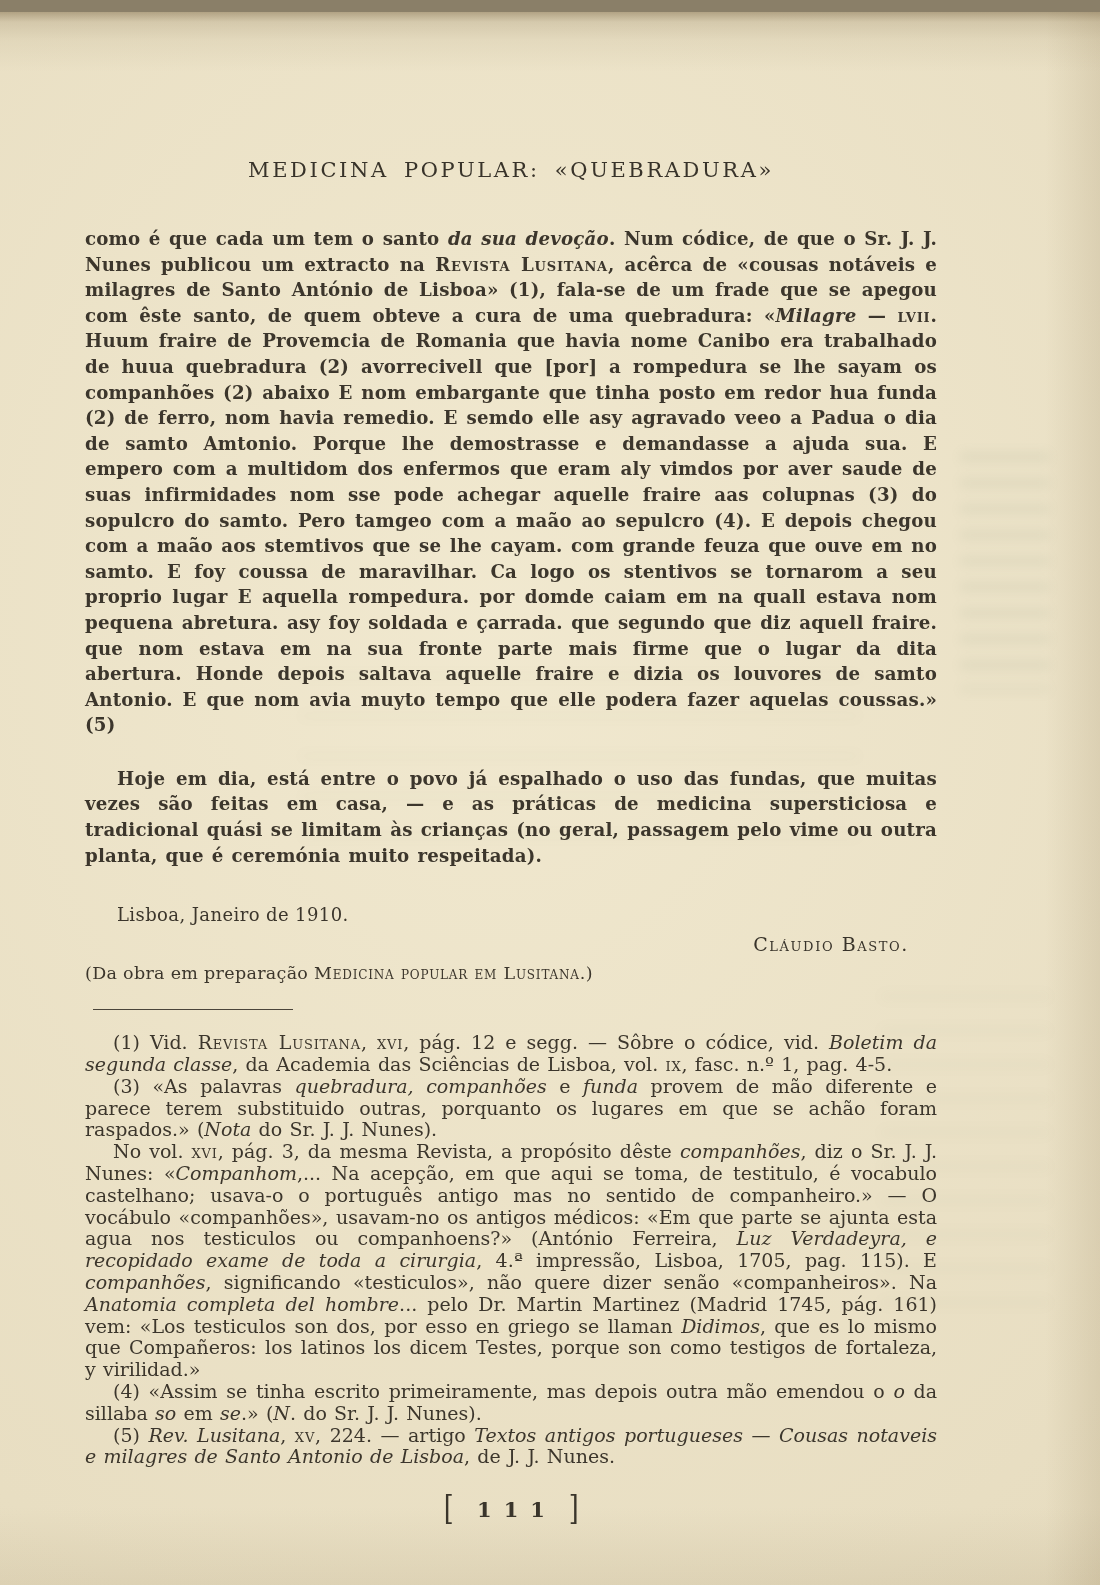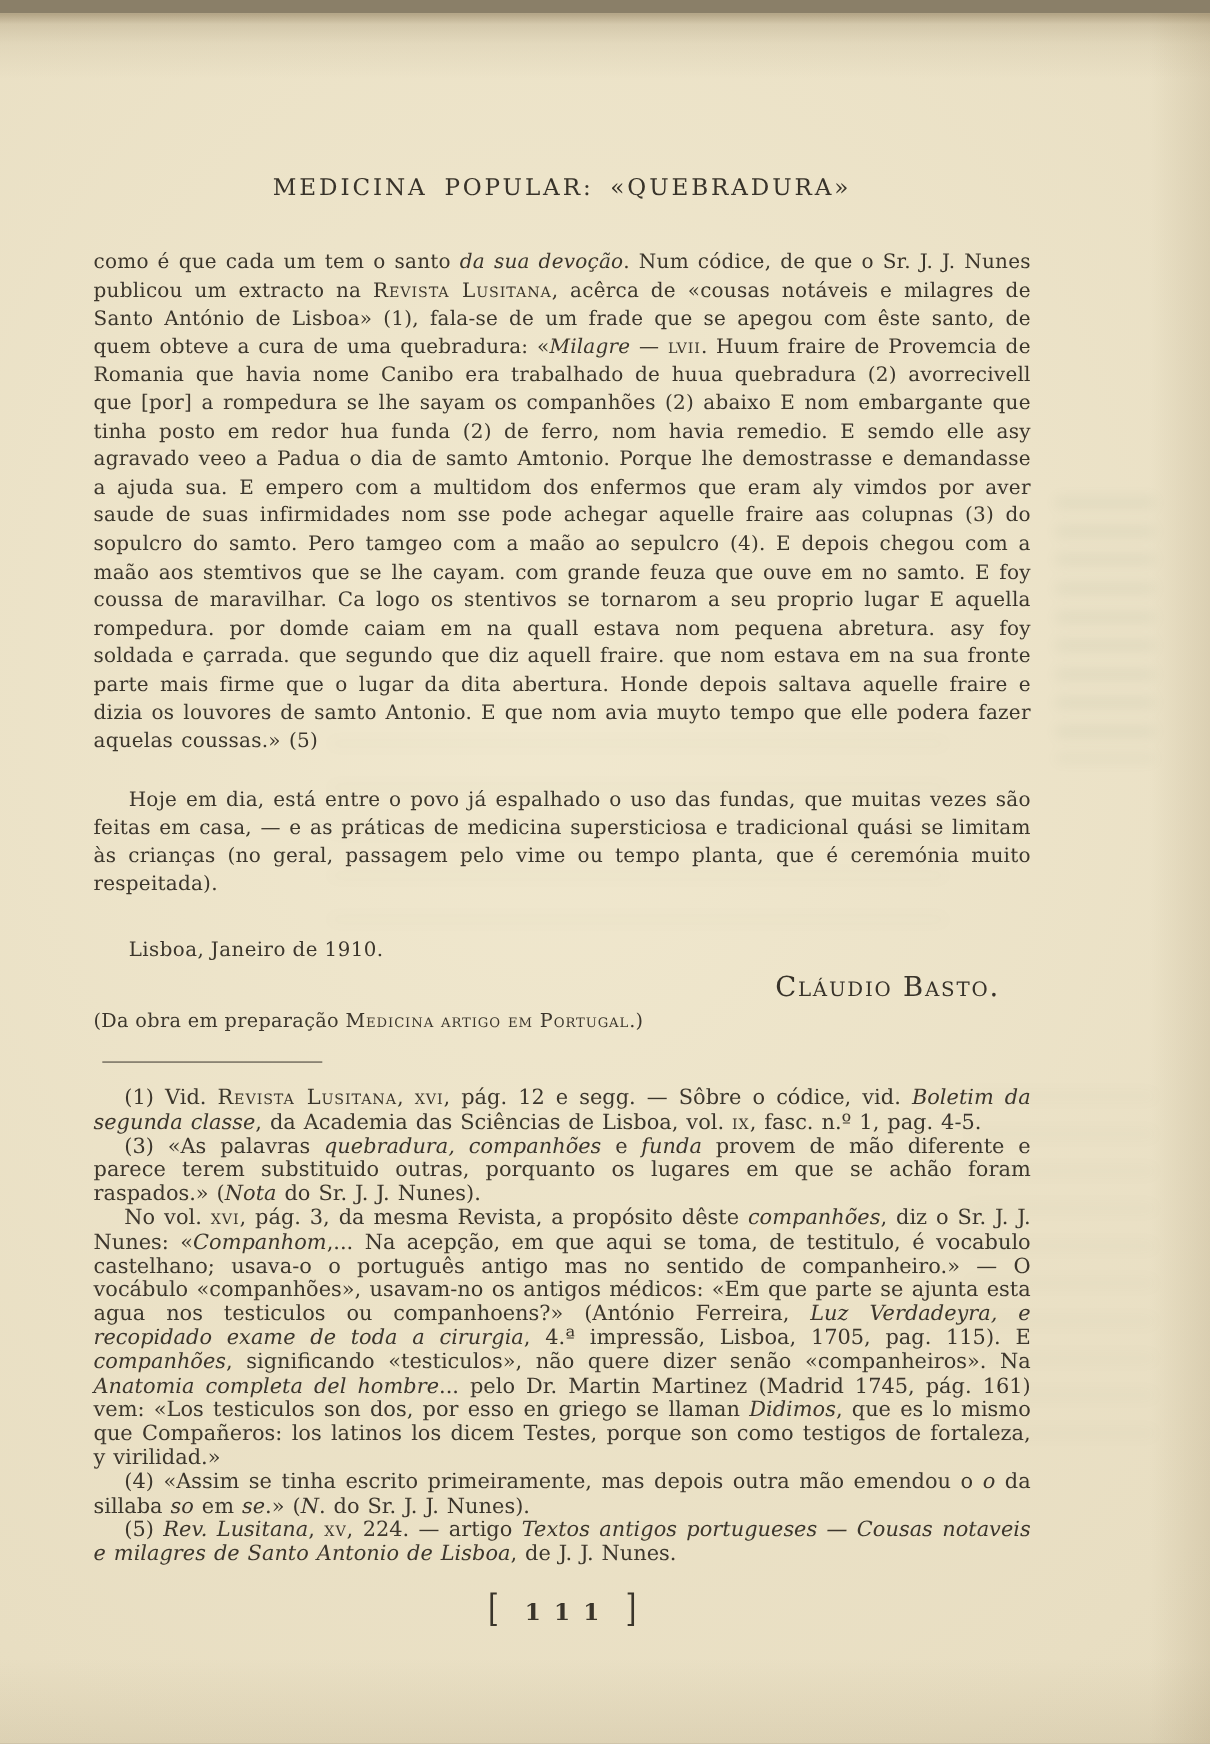--- a/index.html
+++ b/index.html
@@ -42,35 +42,36 @@
     color:#38332a;
     white-space:nowrap;
   }
 
   .bodytext{
     font-size:18.2px;
     line-height:25.6px;
     text-align:justify;
     letter-spacing:.2px;
     word-spacing:1.5px;
+    font-weight:bold;
   }
   .para1{margin-top:44px;}
   .para2{margin-top:28px;text-indent:32px;}
 
   .dateline{
     margin-top:36px;
     padding-left:32px;
     font-size:18px;
     letter-spacing:.4px;
   }
   .signature{
     margin-top:8px;
     padding-right:28px;
     text-align:right;
-    font-size:25px;
+    font-size:19px;
     font-variant:small-caps;
     letter-spacing:1.6px;
     color:#38332a;
   }
   .worknote{
     margin-top:8px;
     font-size:17.5px;
     letter-spacing:.3px;
   }
 
@@ -121,27 +122,27 @@
   <div class="smudge a"></div>
   <div class="smudge b"></div>
   <div class="smudge c"></div>
 
   <div class="content">
 
     <div class="title">MEDICINA POPULAR: «QUEBRADURA»</div>
 
     <p class="bodytext para1"><span>como é que cada um tem o santo </span><span class="s-i">da sua devoção</span><span>. Num códice, de que o Sr. J. J. Nunes publicou um extracto na </span><span class="s-sc">Revista Lusitana</span><span>, acêrca de «cousas notáveis e milagres de Santo António de Lisboa» (1), fala-se de um frade que se apegou com êste santo, de quem obteve a cura de uma quebradura: «</span><span class="s-i">Milagre</span><span> — </span><span class="s-sc">lvii</span><span>. Huum fraire de Provemcia de Romania que havia nome Canibo era trabalhado de huua quebradura (2) avorrecivell que [por] a rompedura se lhe sayam os companhões (2) abaixo E nom embargante que tinha posto em redor hua funda (2) de ferro, nom havia remedio. E semdo elle asy agravado veeo a Padua o dia de samto Amtonio. Porque lhe demostrasse e demandasse a ajuda sua. E empero com a multidom dos enfermos que eram aly vimdos por aver saude de suas infirmidades nom sse pode achegar aquelle fraire aas colupnas (3) do sopulcro do samto. Pero tamgeo com a maão ao sepulcro (4). E depois chegou com a maão aos stemtivos que se lhe cayam. com grande feuza que ouve em no samto. E foy coussa de maravilhar. Ca logo os stentivos se tornarom a seu proprio lugar E aquella rompedura. por domde caiam em na quall estava nom pequena abretura. asy foy soldada e çarrada. que segundo que diz aquell fraire. que nom estava em na sua fronte parte mais firme que o lugar da dita abertura. Honde depois saltava aquelle fraire e dizia os louvores de samto Antonio. E que nom avia muyto tempo que elle podera fazer aquelas coussas.» (5)</span></p>
 
-    <p class="bodytext para2"><span>Hoje em dia, está entre o povo já espalhado o uso das fundas, que muitas vezes são feitas em casa, — e as práticas de medicina supersticiosa e tradicional quási se limitam às crianças (no geral, passagem pelo vime ou tempo planta, que é ceremónia muito respeitada).</span></p>
+    <p class="bodytext para2"><span>Hoje em dia, está entre o povo já espalhado o uso das fundas, que muitas vezes são feitas em casa, — e as práticas de medicina supersticiosa e tradicional quási se limitam às crianças (no geral, passagem pelo vime ou outra planta, que é ceremónia muito respeitada).</span></p>
 
     <div class="dateline">Lisboa, Janeiro de 1910.</div>
 
     <div class="signature">Cláudio Basto.</div>
 
-    <div class="worknote"><span>(Da obra em preparação </span><span class="s-sc">Medicina artigo em Portugal</span><span>.)</span></div>
+    <div class="worknote"><span>(Da obra em preparação </span><span class="s-sc">Medicina popular em Lusitana</span><span>.)</span></div>
 
     <hr class="fnrule">
 
     <div class="footnotes">
       <p><span>(1) Vid. </span><span class="s-sc">Revista Lusitana</span><span>, </span><span class="s-sc">xvi</span><span>, pág. 12 e segg. — Sôbre o códice, vid. </span><span class="s-i">Boletim da segunda classe</span><span>, da Academia das Sciências de Lisboa, vol. </span><span class="s-sc">ix</span><span>, fasc. n.º 1, pag. 4-5.</span></p>
       <p><span>(3) «As palavras </span><span class="s-i">quebradura, companhões</span><span> e </span><span class="s-i">funda</span><span> provem de mão diferente e parece terem substituido outras, porquanto os lugares em que se achão foram raspados.» (</span><span class="s-i">Nota</span><span> do Sr. J. J. Nunes).</span></p>
       <p><span>No vol. </span><span class="s-sc">xvi</span><span>, pág. 3, da mesma Revista, a propósito dêste </span><span class="s-i">companhões</span><span>, diz o Sr. J. J. Nunes: «</span><span class="s-i">Companhom</span><span>,... Na acepção, em que aqui se toma, de testitulo, é vocabulo castelhano; usava-o o português antigo mas no sentido de companheiro.» — O vocábulo «companhões», usavam-no os antigos médicos: «Em que parte se ajunta esta agua nos testiculos ou companhoens?» (António Ferreira, </span><span class="s-i">Luz Verdadeyra, e recopidado exame de toda a cirurgia</span><span>, 4.ª impressão, Lisboa, 1705, pag. 115). E </span><span class="s-i">companhões</span><span>, significando «testiculos», não quere dizer senão «companheiros». Na </span><span class="s-i">Anatomia completa del hombre</span><span>... pelo Dr. Martin Martinez (Madrid 1745, pág. 161) vem: «Los testiculos son dos, por esso en griego se llaman </span><span class="s-i">Didimos</span><span>, que es lo mismo que Compañeros: los latinos los dicem Testes, porque son como testigos de fortaleza, y virilidad.»</span></p>
       <p><span>(4) «Assim se tinha escrito primeiramente, mas depois outra mão emendou o </span><span class="s-i">o</span><span> da sillaba </span><span class="s-i">so</span><span> em </span><span class="s-i">se</span><span>.» (</span><span class="s-i">N</span><span>. do Sr. J. J. Nunes).</span></p>
       <p><span>(5) </span><span class="s-i">Rev. Lusitana</span><span>, </span><span class="s-sc">xv</span><span>, 224. — artigo </span><span class="s-i">Textos antigos portugueses — Cousas notaveis e milagres de Santo Antonio de Lisboa</span><span>, de J. J. Nunes.</span></p>
     </div>

